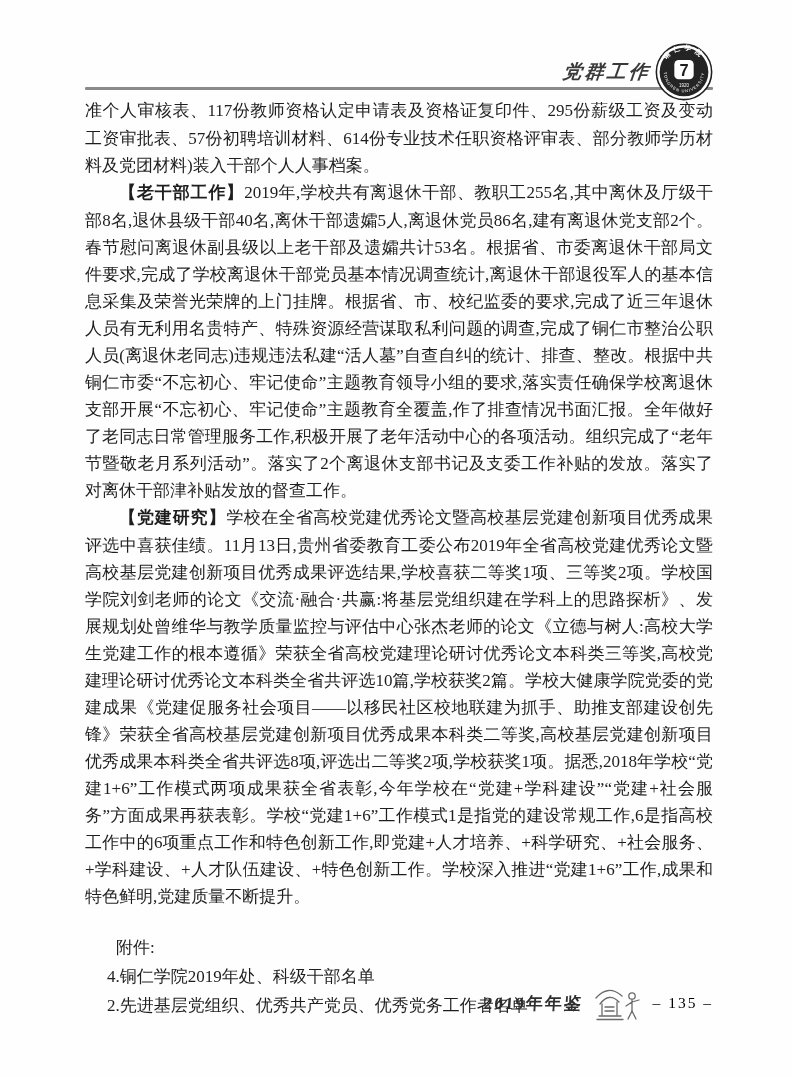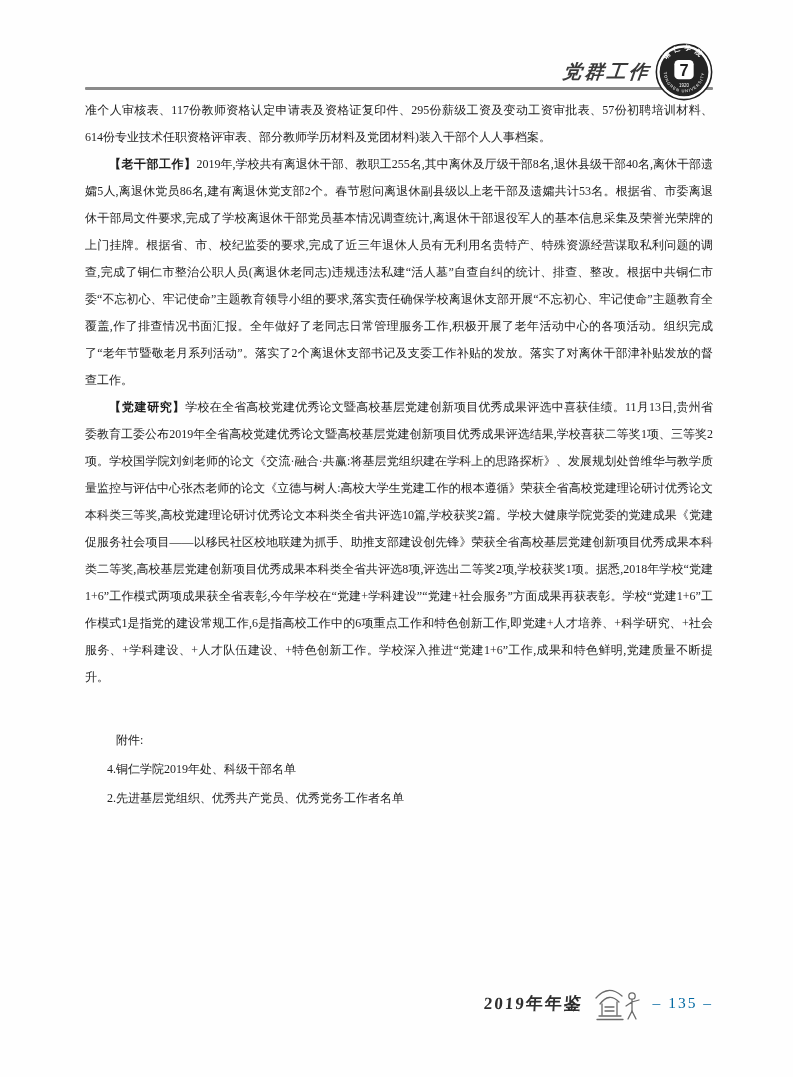--- a/index.html
+++ b/index.html
@@ -20,42 +20,42 @@
     letter-spacing:3px; color:#3a3a3a;
     transform:skewX(-6deg);
     font-family:"Liberation Serif","DejaVu Serif",serif;
   }
   .seal{
     position:absolute; top:43px; right:80px; width:58px; height:58px;
   }
   
   .content{
     position:absolute; left:85px; top:97px; width:628px;
-    font-size:12px; line-height:27px; text-align:justify;
+    font-size:17px; line-height:27px; text-align:justify;
   }
   .content p{margin:0; text-indent:2em;}
   .content p.no-indent{text-indent:0;}
   .sec-label{
-    font-family:Liberation Serif, serif;
+    font-family:Liberation Mono, monospace;
     font-weight:bold; letter-spacing:0.5px;
   }
-  .attachments{margin-top:35px; padding-left:22px; line-height:29px;}
+  .attachments{margin-top:23px; padding-left:22px; line-height:29px;}
   .attachments .att-label{padding-left:9px;}
   .attachments ul{list-style:none; margin:0; padding:0;}
   
   .footer{
     position:absolute; right:80px; top:983px;
     display:flex; align-items:center; gap:10px;
   }
   .yearbook-title{
     font-weight:bold; font-size:17px; letter-spacing:2px; color:#2e2e2e;
     transform:skewX(-4deg);
   }
   .page-number{
-    font-size:15.5px; letter-spacing:2px; color:#0369a1;
+    font-size:15.5px; letter-spacing:2px; color:#000000;
     font-family:"Liberation Serif","DejaVu Serif",serif;
   }
 </style>
 </head>
 <body>
 
 <div class="page">
 
   <div class="header-rule"></div>
   <div class="section-script">党群工作</div>

